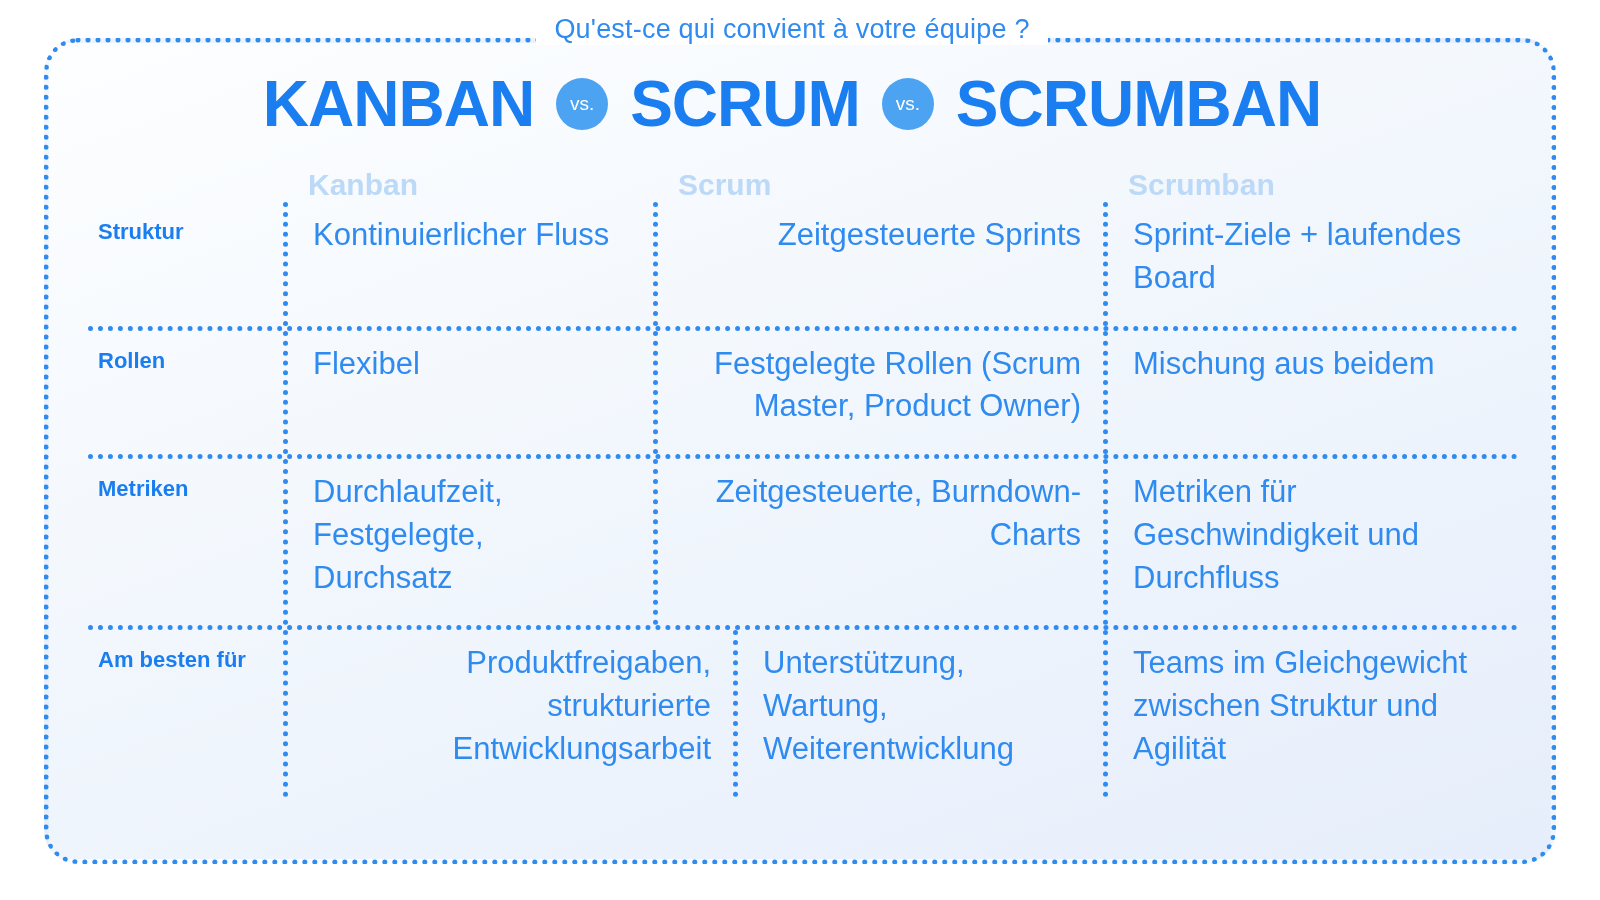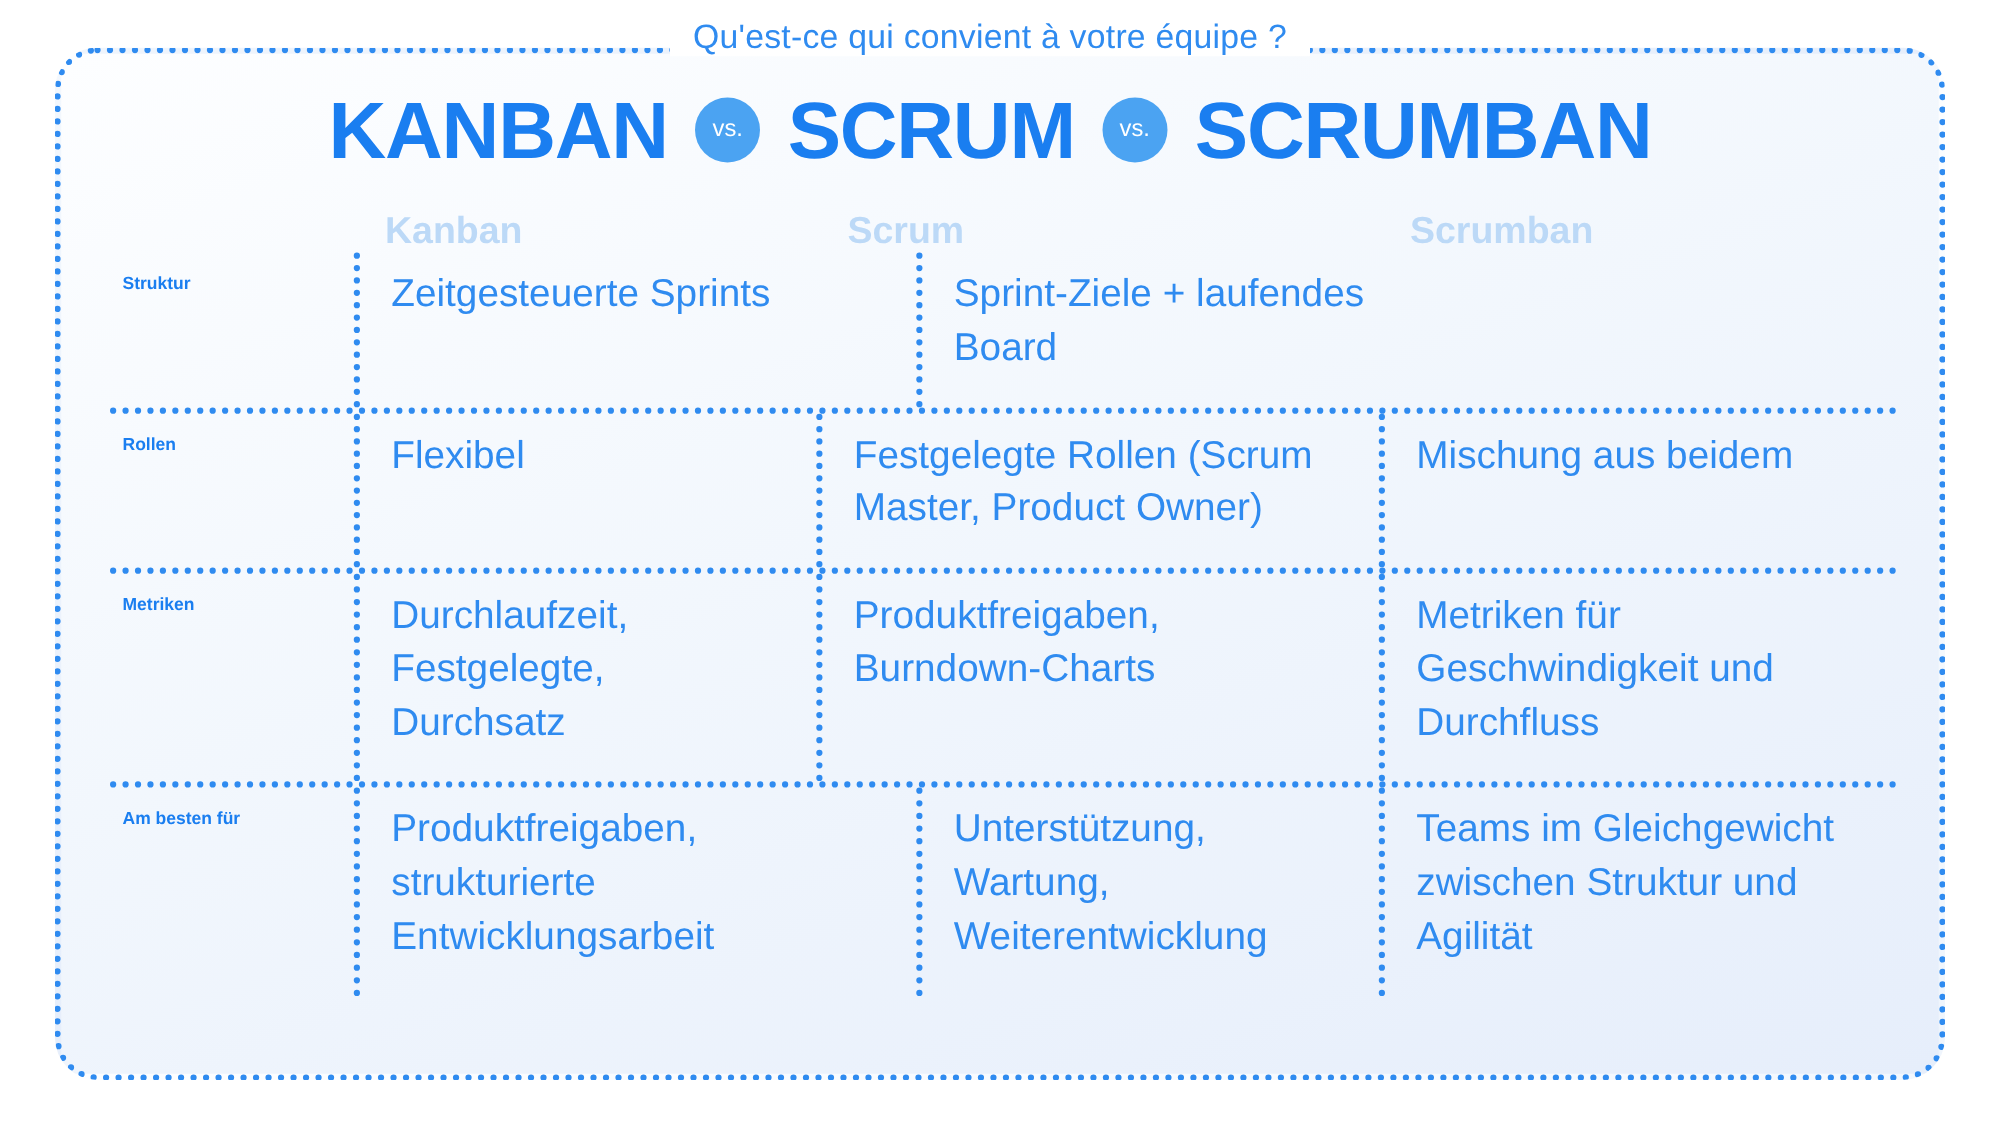--- a/index.html
+++ b/index.html
@@ -117,39 +117,39 @@
     display: flex;
     border-top: 5px dotted #2f8bf0;
     position: relative;
   }
 
   .data-row.first { border-top: none; }
 
   .rowlabel {
     width: 195px;
     flex: 0 0 195px;
-    font-size: 14px;
+    font-size: 22px;
     font-weight: bold;
     color: #1a7ef0;
     padding: 16px 10px 26px 10px;
     box-sizing: border-box;
     line-height: 1.25;
   }
 
   .cell {
     font-size: 31px;
     color: #2f8bf0;
     padding: 12px 22px 26px 25px;
     box-sizing: border-box;
     line-height: 1.38;
     border-left: 5px dotted #2f8bf0;
   }
 
   .cell.a { width: 370px; flex: 0 0 370px; }
-  .cell.b { width: 450px; flex: 0 0 450px; }
+  .cell.b { width: 450px; flex: 0 0 450px; text-align: right; }
   .cell.c { width: 415px; flex: 0 0 415px; border-left: 5px dotted #2f8bf0; }
 </style>
 </head>
 <body>
 
 <div id="infographic">
 
   <div class="card"></div>
 
   <div class="overline">
@@ -168,35 +168,36 @@
 
     <div class="head-row">
       <div class="col-label"></div>
       <div class="head-cell col-a">Kanban</div>
       <div class="head-cell col-b">Scrum</div>
       <div class="head-cell col-c">Scrumban</div>
     </div>
 
     <div class="data-row first">
       <div class="rowlabel">Struktur</div>
+      <div class="cell a">Kontinuierlicher Fluss</div>
       <div class="cell b">Zeitgesteuerte Sprints</div>
       <div class="cell c">Sprint-Ziele + laufendes Board</div>
     </div>
 
     <div class="data-row">
       <div class="rowlabel">Rollen</div>
       <div class="cell a">Flexibel</div>
       <div class="cell b">Festgelegte Rollen (Scrum Master, Product Owner)</div>
       <div class="cell c">Mischung aus beidem</div>
     </div>
 
     <div class="data-row">
       <div class="rowlabel">Metriken</div>
       <div class="cell a">Durchlaufzeit, Festgelegte, Durchsatz</div>
-      <div class="cell b">Produktfreigaben, Burndown-Charts</div>
+      <div class="cell b">Zeitgesteuerte, Burndown-Charts</div>
       <div class="cell c">Metriken für Geschwindigkeit und Durchfluss</div>
     </div>
 
     <div class="data-row">
       <div class="rowlabel">Am besten für</div>
       <div class="cell b">Produktfreigaben, strukturierte Entwicklungsarbeit</div>
       <div class="cell a">Unterstützung, Wartung, Weiterentwicklung</div>
       <div class="cell c">Teams im Gleichgewicht zwischen Struktur und Agilität</div>
     </div>
 

